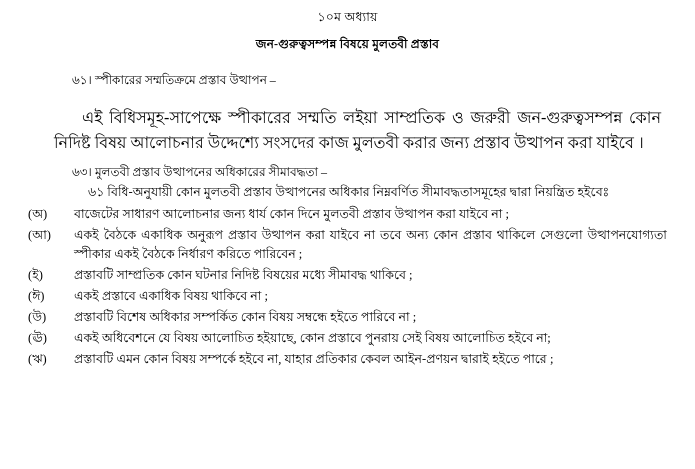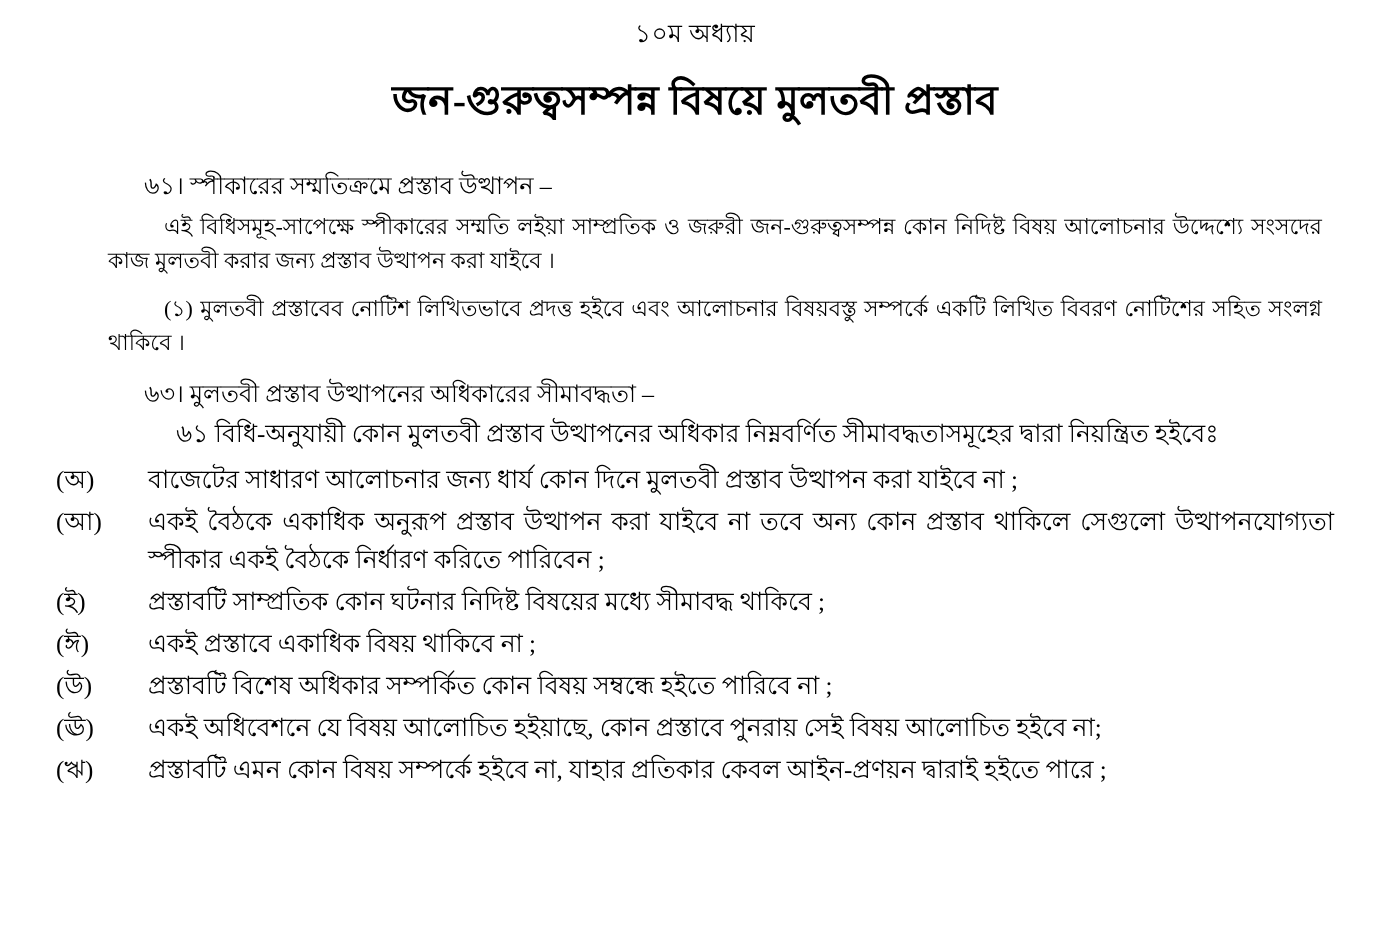--- a/index.html
+++ b/index.html
@@ -23,39 +23,39 @@
   }
   .chapter-head {
     text-align: center;
     font-size: 12.5px;
     line-height: 1.2;
     margin: 2px 0 10px 0;
     letter-spacing: 0.2px;
   }
   .doc-title {
     text-align: center;
-    font-size: 20px;
+    font-size: 12px;
     font-weight: bold;
     margin: 0 0 16px 0;
     letter-spacing: 0.2px;
   }
   .section {
     margin-bottom: 7px;
   }
   .sec-head {
     font-size: 12px;
     line-height: 1.5;
     margin: 0 0 2px 0;
     padding-left: 44px;
     text-indent: 0;
   }
   .para {
-    font-size: 11px;
+    font-size: 16px;
     line-height: 1.55;
-    margin: 4px 0 3px 0;
+    margin: 17px 0 3px 0;
     text-align: justify;
     text-justify: inter-word;
     padding-left: 26px;
     padding-right: 6px;
     text-indent: 28px;
   }
   .lead-in {
     font-size: 12.5px;
     line-height: 1.55;
     margin: 0 0 3px 0;
@@ -94,21 +94,20 @@
   <div class="chapter-head">১০ম অধ্যায়</div>
 
   <div class="doc-title">জন-গুরুত্বসম্পন্ন বিষয়ে মুলতবী প্রস্তাব</div>
 
   <div class="section">
     <div class="sec-head">৬১।  স্পীকারের সম্মতিক্রমে প্রস্তাব উত্থাপন –</div>
     <div class="para">এই বিধিসমূহ-সাপেক্ষে স্পীকারের সম্মতি লইয়া সাম্প্রতিক ও জরুরী জন-গুরুত্বসম্পন্ন কোন নিদিষ্ট বিষয় আলোচনার উদ্দেশ্যে সংসদের কাজ মুলতবী করার জন্য প্রস্তাব উত্থাপন করা যাইবে ।</div>
   </div>
 
   <div class="section">
-    <div class="para">(১) মুলতবী প্রস্তাবেব নোটিশ লিখিতভাবে প্রদত্ত হইবে এবং আলোচনার বিষয়বস্তু সম্পর্কে একটি লিখিত বিবরণ নোটিশের সহিত সংলগ্ন থাকিবে ।</div>
   </div>
 
   <div class="section">
     <div class="sec-head">৬৩।  মুলতবী প্রস্তাব উত্থাপনের অধিকারের সীমাবদ্ধতা –</div>
     <div class="lead-in">৬১ বিধি-অনুযায়ী কোন মুলতবী প্রস্তাব উত্থাপনের অধিকার নিম্নবর্ণিত সীমাবদ্ধতাসমূহের দ্বারা নিয়ন্ত্রিত হইবেঃ</div>
 
     <table class="list">
       <tbody>
         <tr>
           <td class="marker">(অ)</td>

